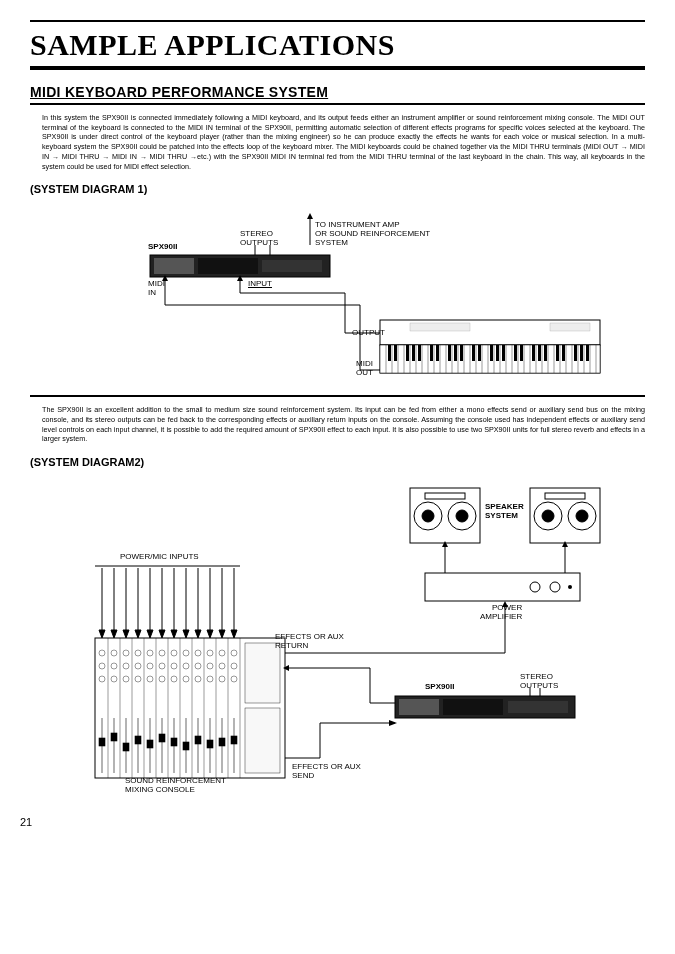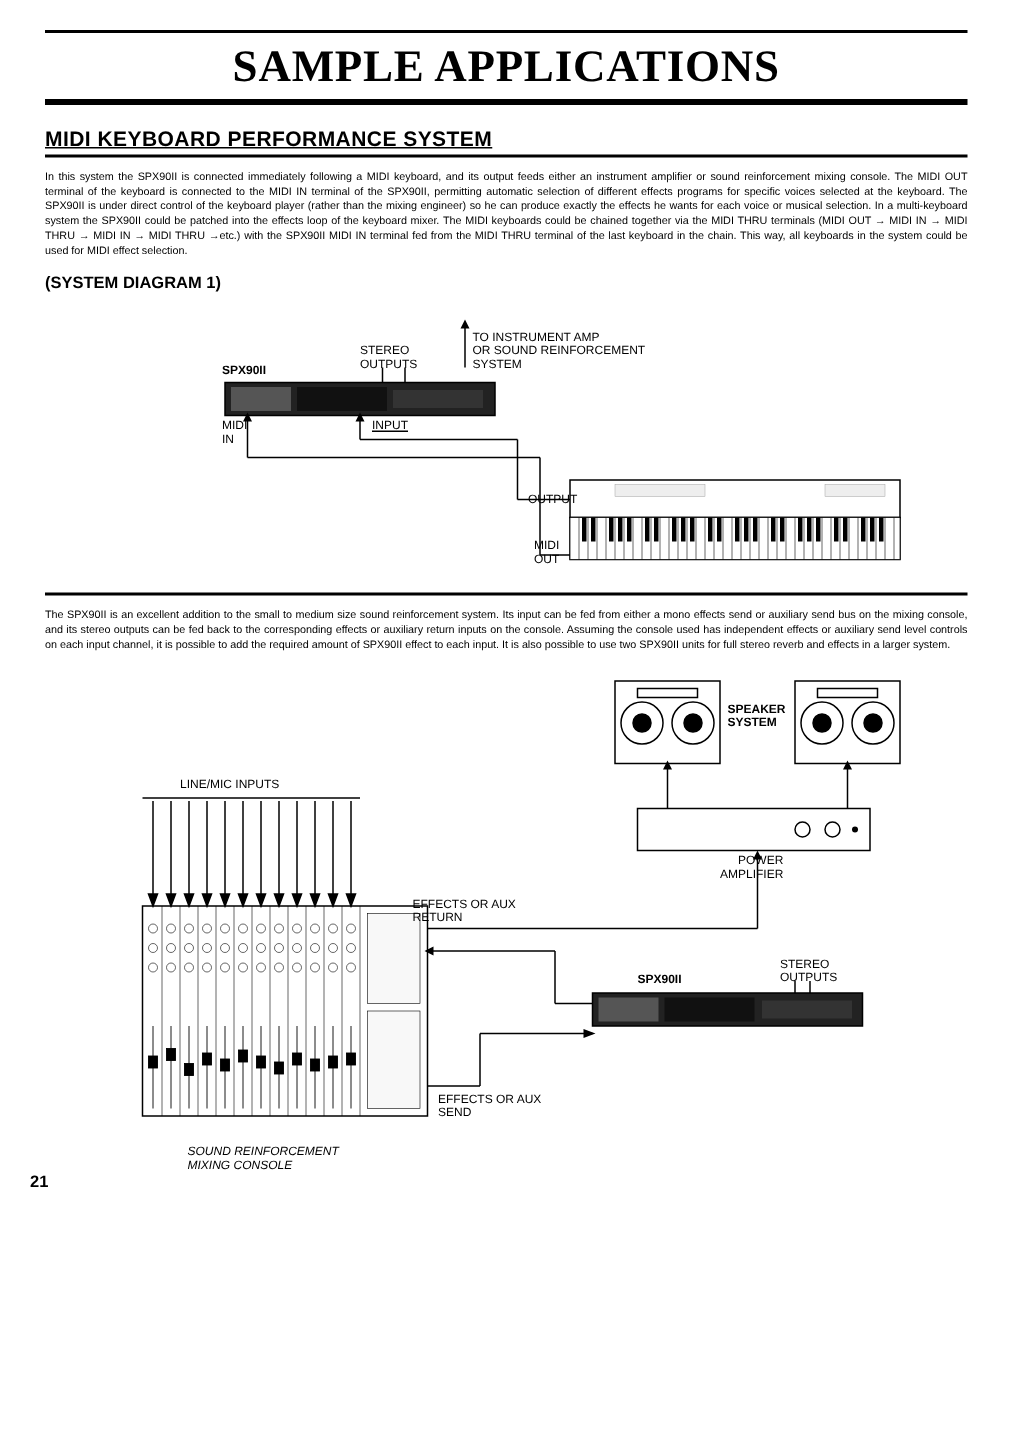--- a/index.html
+++ b/index.html
@@ -17,21 +17,20 @@
   .top-rule, .mid-rule {
     border-top: 2px solid #000;
     margin-bottom: 6px;
   }
   .title {
     font-size: 30px;
     font-weight: 900;
     letter-spacing: 0.5px;
     margin: 6px 0 4px 0;
     font-family: "Times New Roman", serif;
-    text-align: center;
   }
   .title-underline {
     border-top: 4px solid #000;
     margin-bottom: 14px;
   }
   .section-head {
     font-size: 14px;
     font-weight: 900;
     margin: 10px 0 3px 0;
     letter-spacing: 0.3px;
@@ -39,20 +38,21 @@
   }
   .section-underline {
     border-top: 2px solid #000;
     margin-bottom: 8px;
   }
   .body-text {
     font-size: 7.2px;
     line-height: 1.35;
     text-align: justify;
     margin-bottom: 10px;
+    margin-left: 12px;
   }
   .subhead {
     font-size: 11px;
     font-weight: 900;
     margin: 12px 0 10px 0;
   }
   .diagram {
     position: relative;
     width: 100%;
   }
@@ -61,21 +61,21 @@
     font-size: 8px;
     line-height: 1.1;
     white-space: pre;
     color: #000;
   }
   .page-num {
     position: absolute;
     bottom: 10px;
     left: 20px;
     font-size: 11px;
-    font-weight: bold;
+    font-weight: normal;
   }
   svg { display: block; }
 </style>
 </head>
 <body>
 
 <div class="page">
   <div class="top-rule"></div>
 
   <div class="title">SAMPLE APPLICATIONS</div>
@@ -200,20 +200,21 @@
     <div class="label" style="left:118px; top:75px;">MIDI
 IN</div>
     <div class="label" style="left:218px; top:75px;text-decoration:underline;">INPUT</div>
     <div class="label" style="left:322px; top:124px;">OUTPUT</div>
     <div class="label" style="left:326px; top:155px;">MIDI
 OUT</div>
   </div>
 
   <div class="section-underline"></div>
   <div class="body-text">The SPX90II is an excellent addition to the small to medium size sound reinforcement system. Its input can be fed from either a mono effects send or auxiliary send bus on the mixing console, and its stereo outputs can be fed back to the corresponding effects or auxiliary return inputs on the console. Assuming the console used has independent effects or auxiliary send level controls on each input channel, it is possible to add the required amount of SPX90II effect to each input. It is also possible to use two SPX90II units for full stereo reverb and effects in a larger system.</div>
+  <div class="subhead">(SYSTEM DIAGRAM2)</div>
 
   <div class="diagram" style="height:340px;">
     <svg width="615" height="340">
 
       <g stroke="#000" fill="#fff">
         <rect x="380" y="10" width="70" height="55"></rect>
         <circle cx="398" cy="38" r="14"></circle>
           <circle cx="398" cy="38" r="6" fill="#000"></circle>
         <circle cx="432" cy="38" r="14"></circle>
           <circle cx="432" cy="38" r="6" fill="#000"></circle>
@@ -367,30 +368,30 @@
       <path d="M 359 242 L 367 245 L 359 248 Z" fill="#000"></path>
 
       <rect x="365" y="218" width="180" height="22" fill="#222" stroke="#000"></rect>
       <rect x="369" y="221" width="40" height="16" fill="#555"></rect>
       <rect x="413" y="221" width="60" height="16" fill="#111"></rect>
       <rect x="478" y="223" width="60" height="12" fill="#333"></rect>
 
       <line x1="500" y1="210" x2="500" y2="218" stroke="#000"></line>
       <line x1="510" y1="210" x2="510" y2="218" stroke="#000"></line>
     </svg>
-    <div class="label" style="left:90px; top:75px;">LINE/MIC INPUTS</div>
+    <div class="label" style="left:90px; top:75px;">POWER/MIC INPUTS</div>
     <div class="label" style="left:455px; top:25px;font-weight:bold;">SPEAKER
 SYSTEM</div>
     <div class="label" style="left:450px; top:126px;text-align:right;">POWER
 AMPLIFIER</div>
     <div class="label" style="left:245px; top:155px;">EFFECTS OR AUX
 RETURN</div>
     <div class="label" style="left:395px; top:205px; font-weight:bold;">SPX90II</div>
     <div class="label" style="left:490px; top:195px;">STEREO
 OUTPUTS</div>
     <div class="label" style="left:262px; top:285px;">EFFECTS OR AUX
 SEND</div>
-    <div class="label" style="left:95px; top:320px;font-style:italic;">SOUND REINFORCEMENT
+    <div class="label" style="left:95px; top:299px;">SOUND REINFORCEMENT
 MIXING CONSOLE</div>
   </div>
 
   <div class="page-num">21</div>
 </div>
 
 </body></html>

